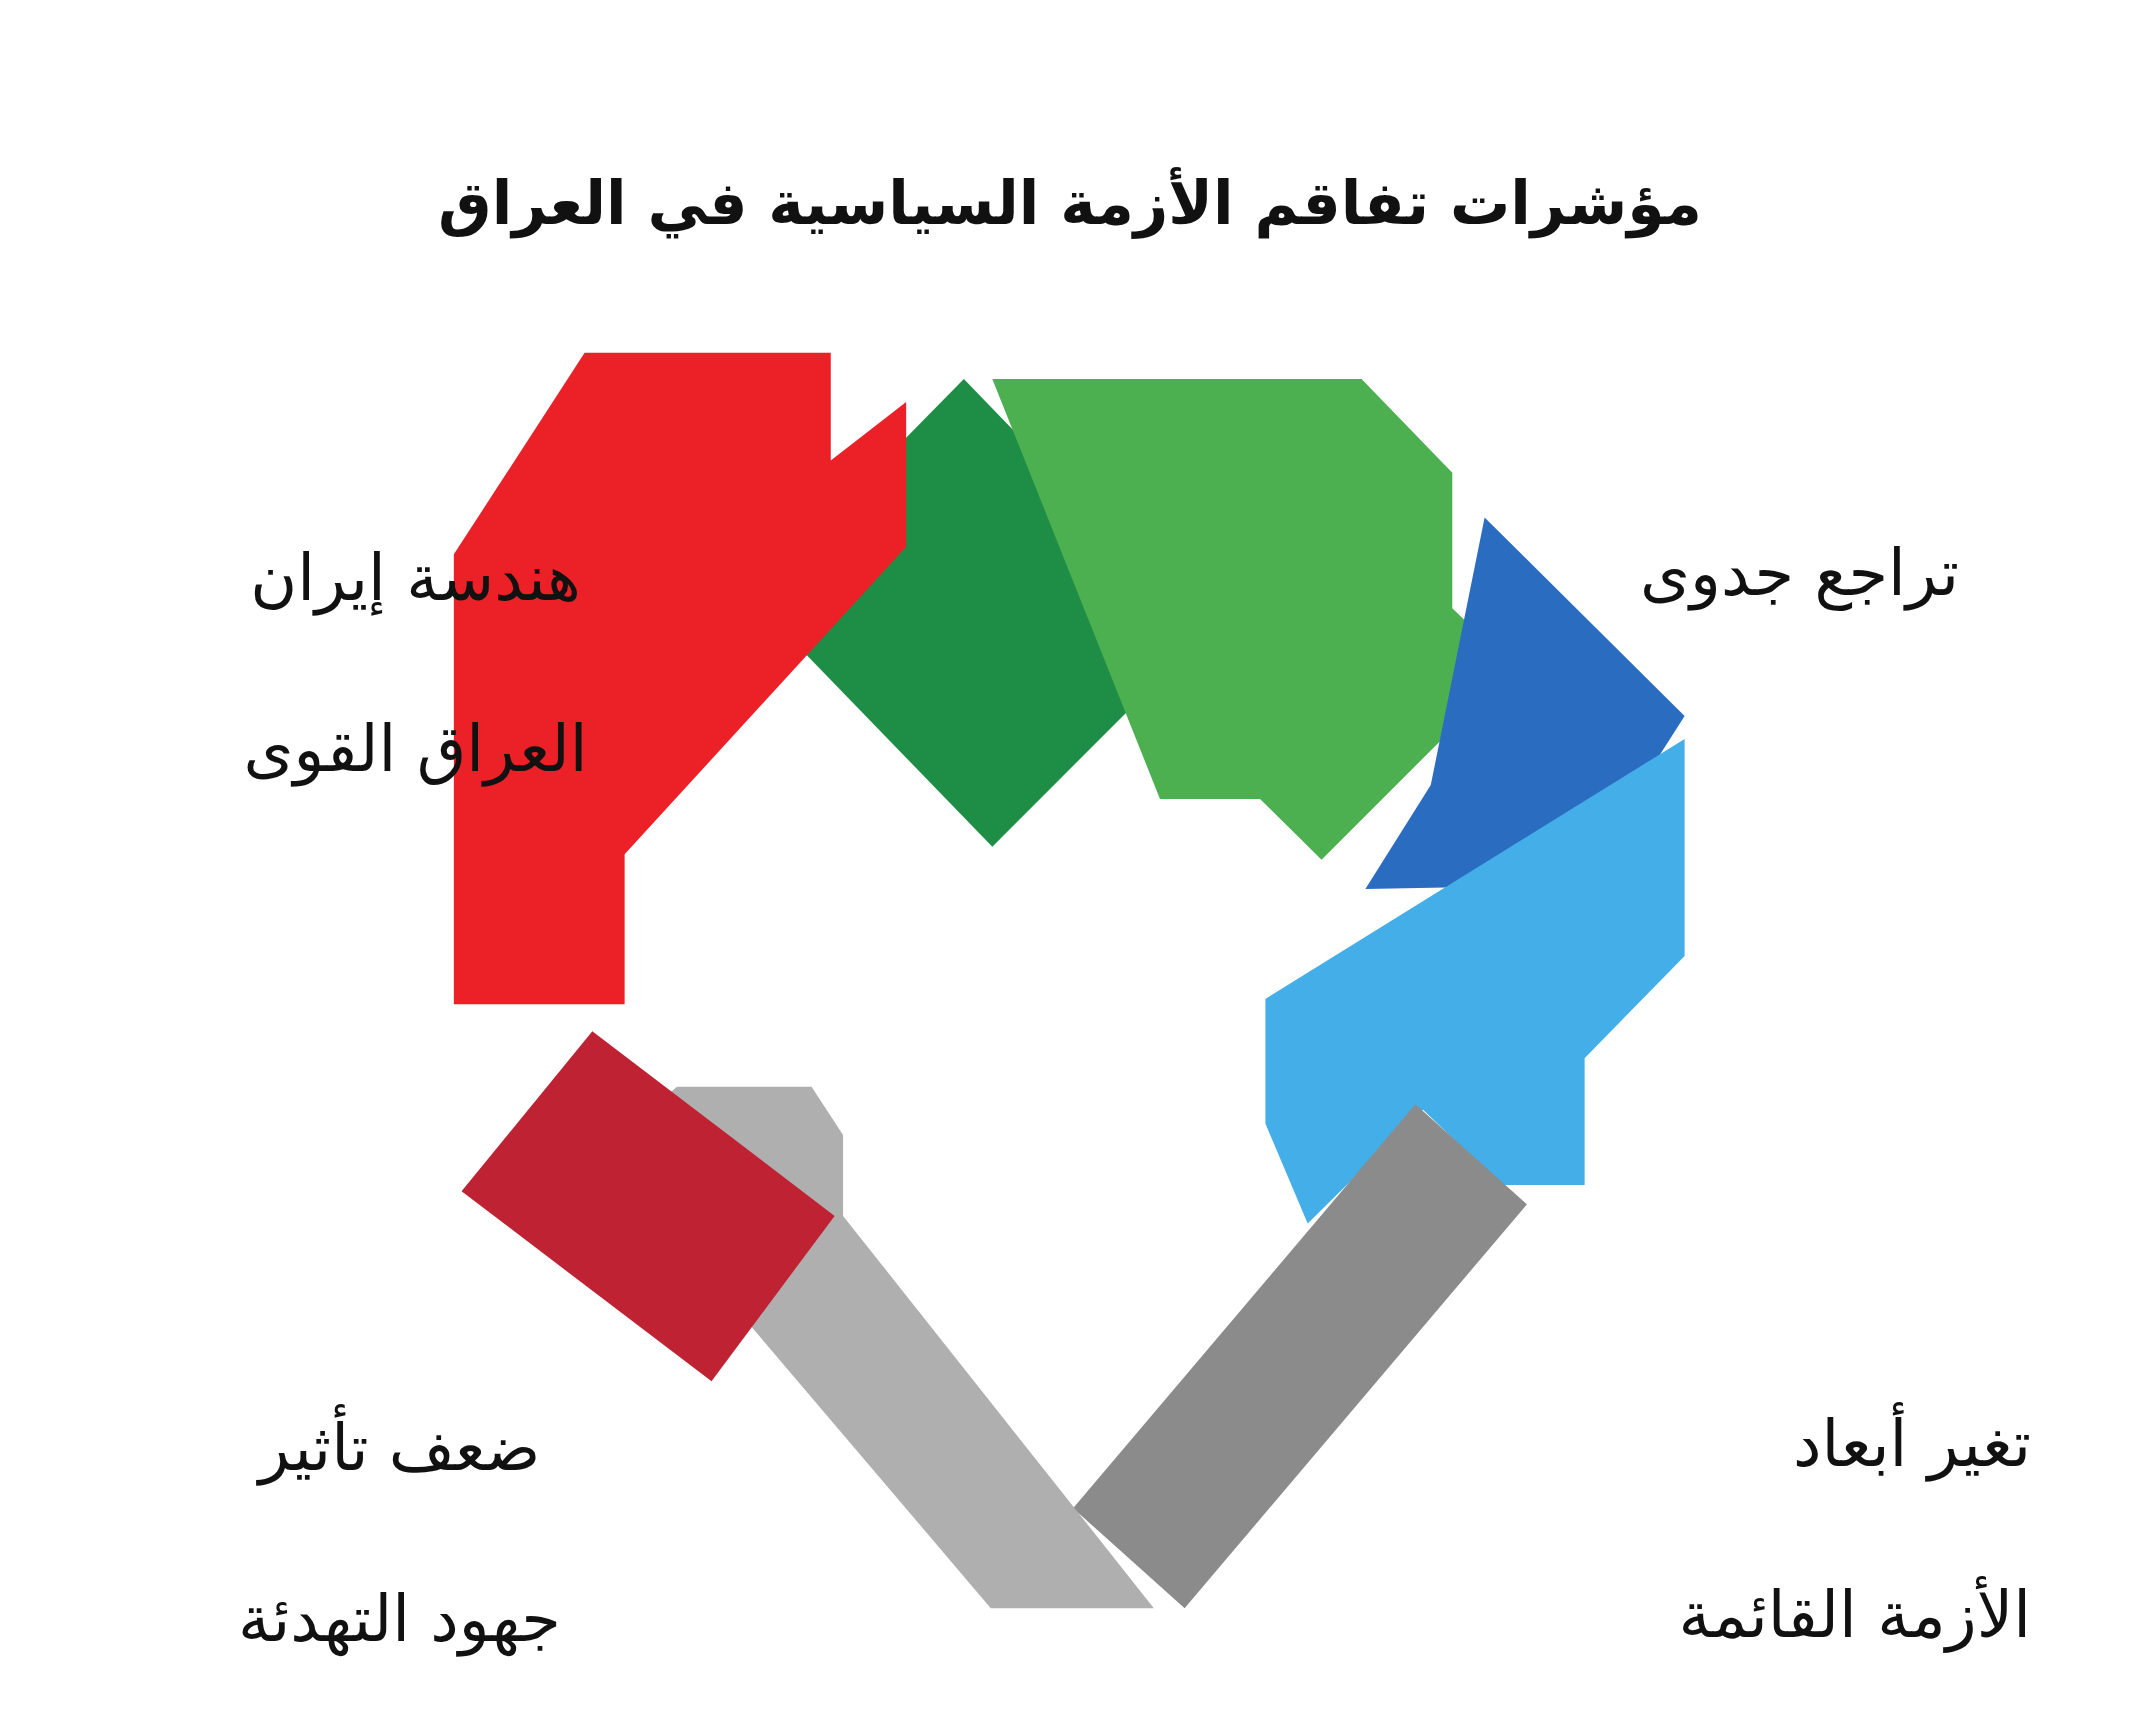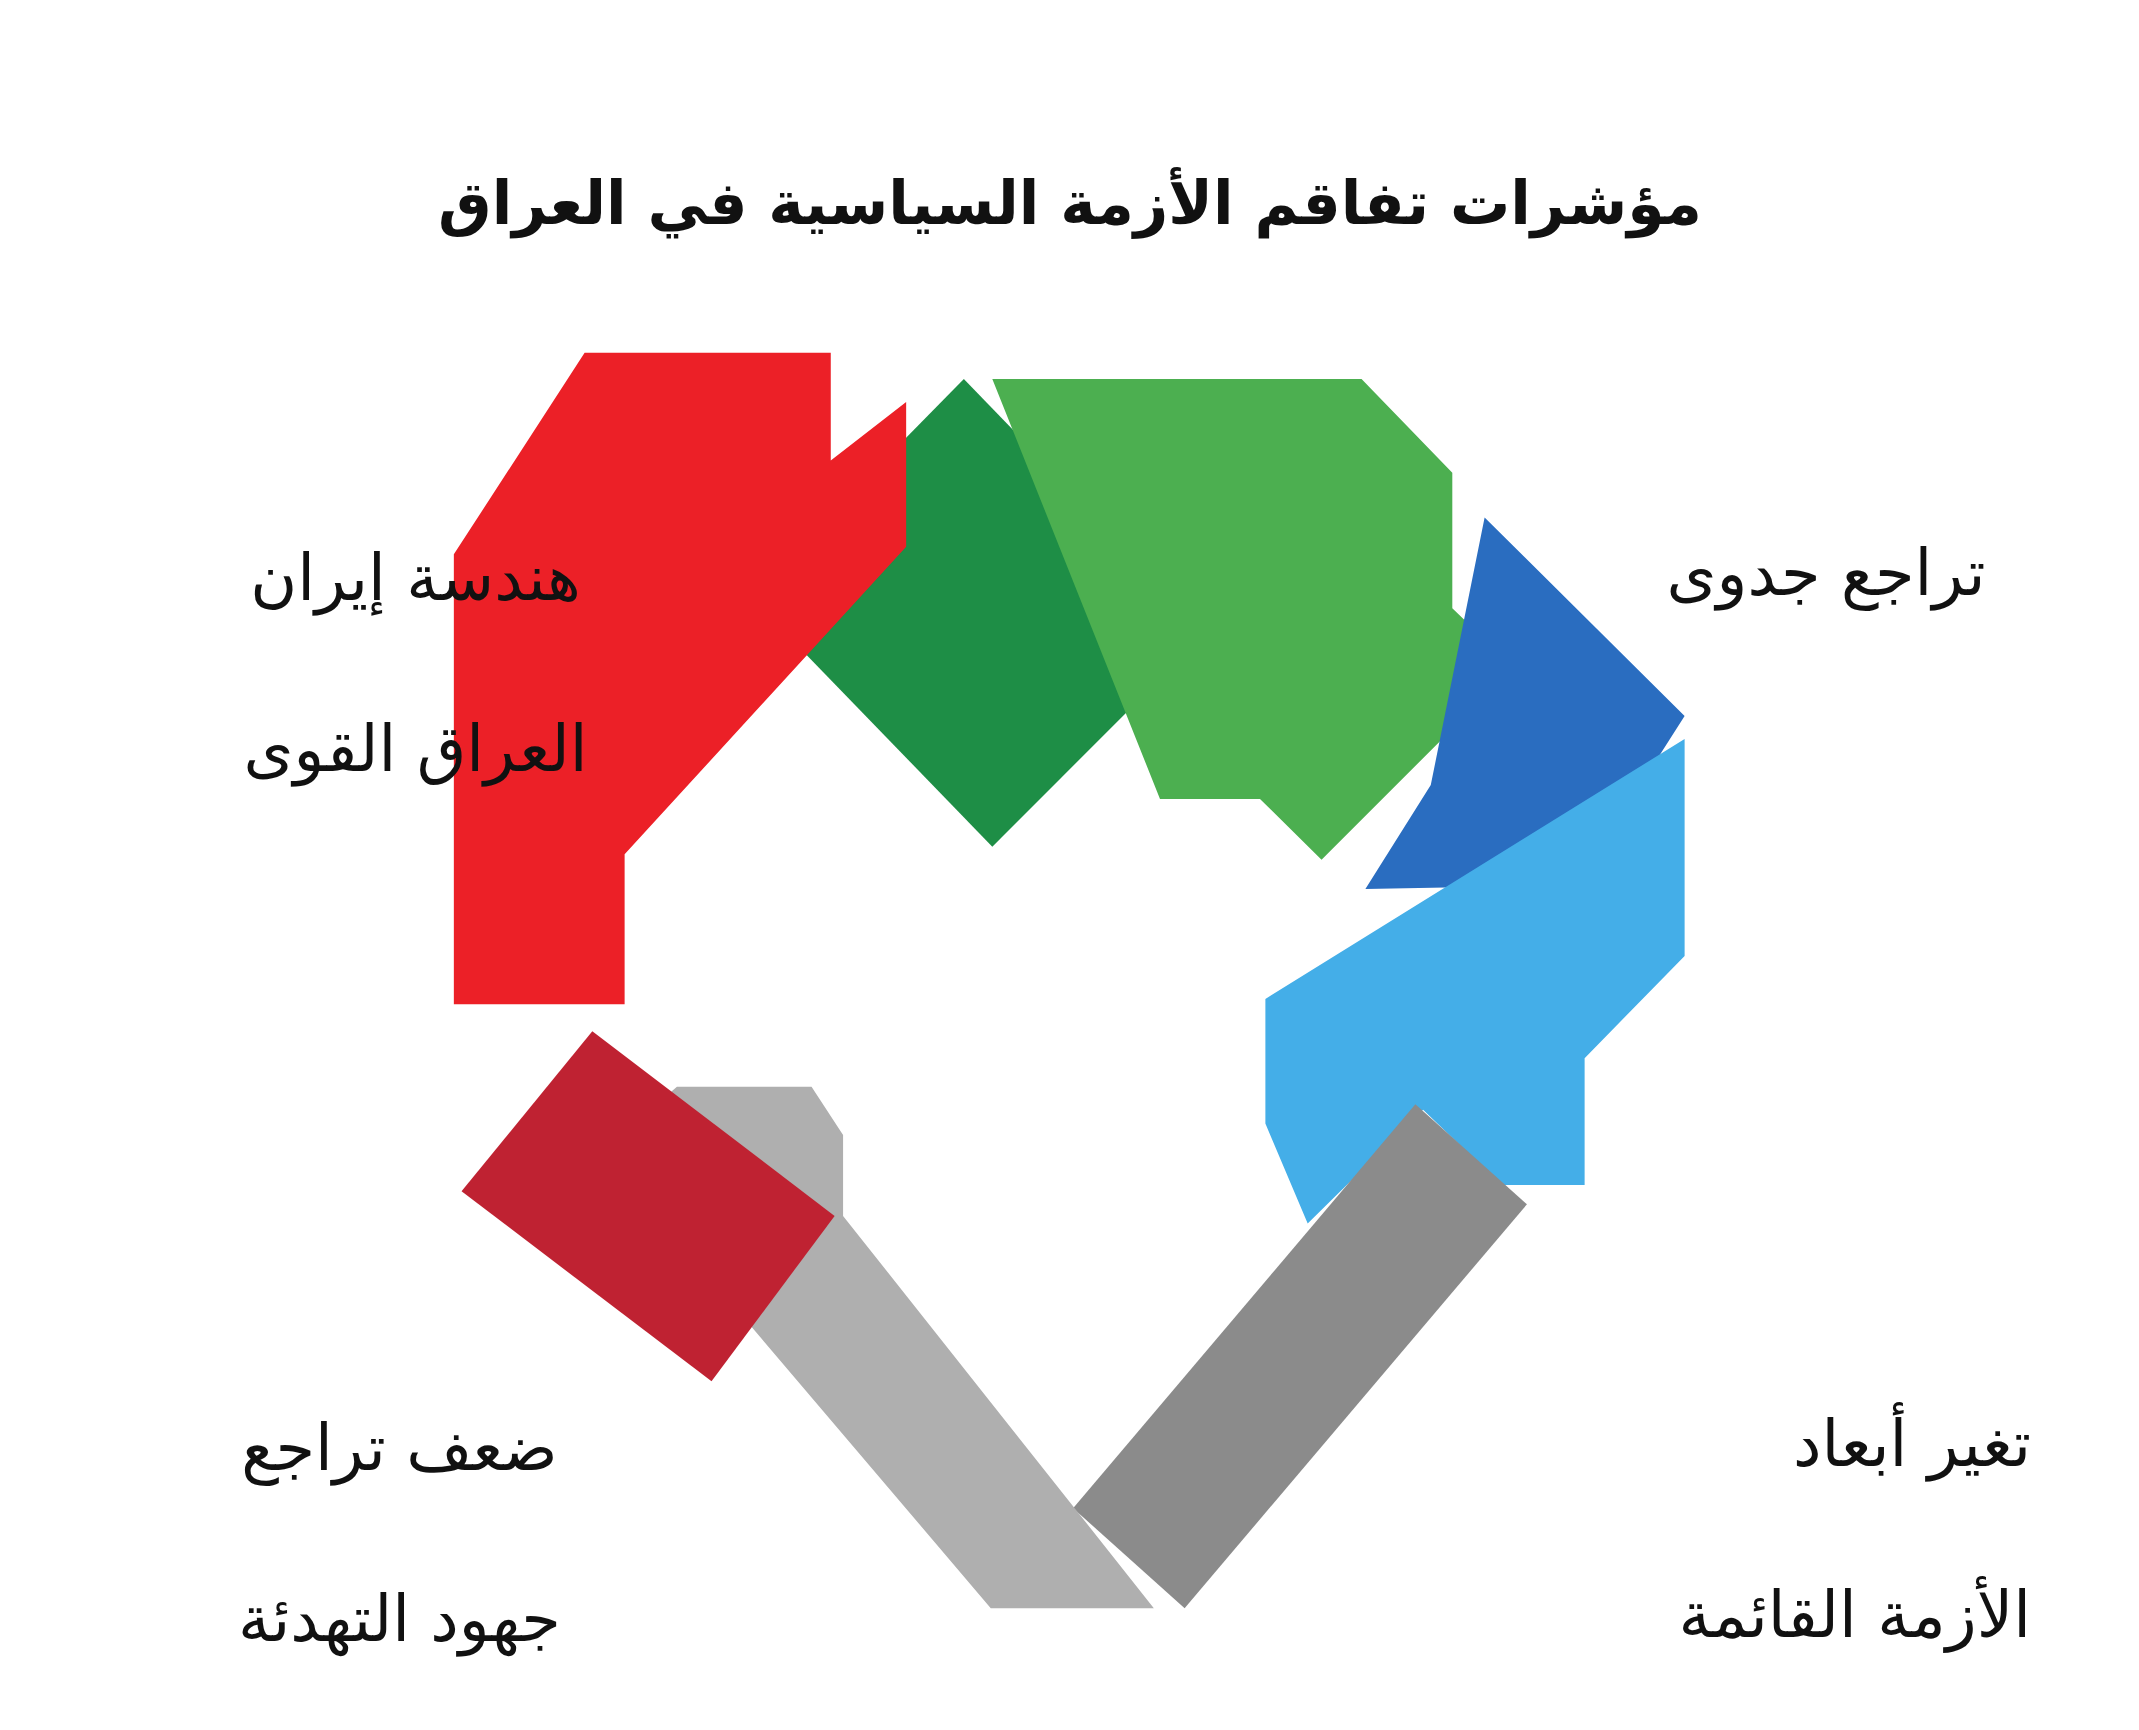--- a/index.html
+++ b/index.html
@@ -61,23 +61,22 @@
     position: absolute;
     direction: rtl;
     color: #111111;
     font-size: 64px;
     line-height: 1.34;
     font-weight: normal;
     white-space: pre-line;
   }
   .label-tr {          
     top: 137px;
-    left: 1572px;
+    left: 1451px;
     width: 508px;
-    text-align: center;
   }
   .label-tl {          
     top: 142px;
     left: 177px;
     width: 477px;
     text-align: center;
   }
   .label-br {          
     top: 1008px;
     left: 1554px;
@@ -128,19 +127,19 @@
       <span>هندسة إيران</span><br>
       <span>العراق القوى</span>
     </div>
 
     <div class="label label-br">
       <span>تغير أبعاد</span><br>
       <span>الأزمة القائمة</span>
     </div>
 
     <div class="label label-bl">
-      <span>ضعف تراجع</span><br>
+      <span>ضعف تأثير</span><br>
       <span>جهود التهدئة</span>
     </div>
 
   </div>
 </div>
 
 
 </body></html>

